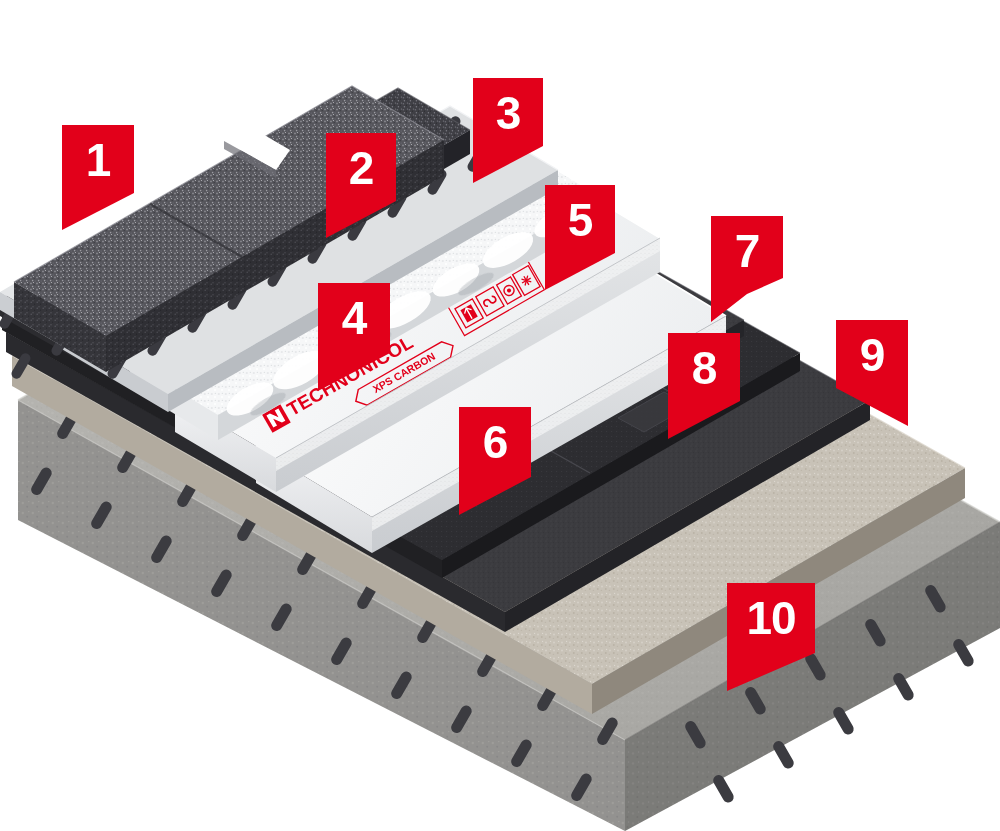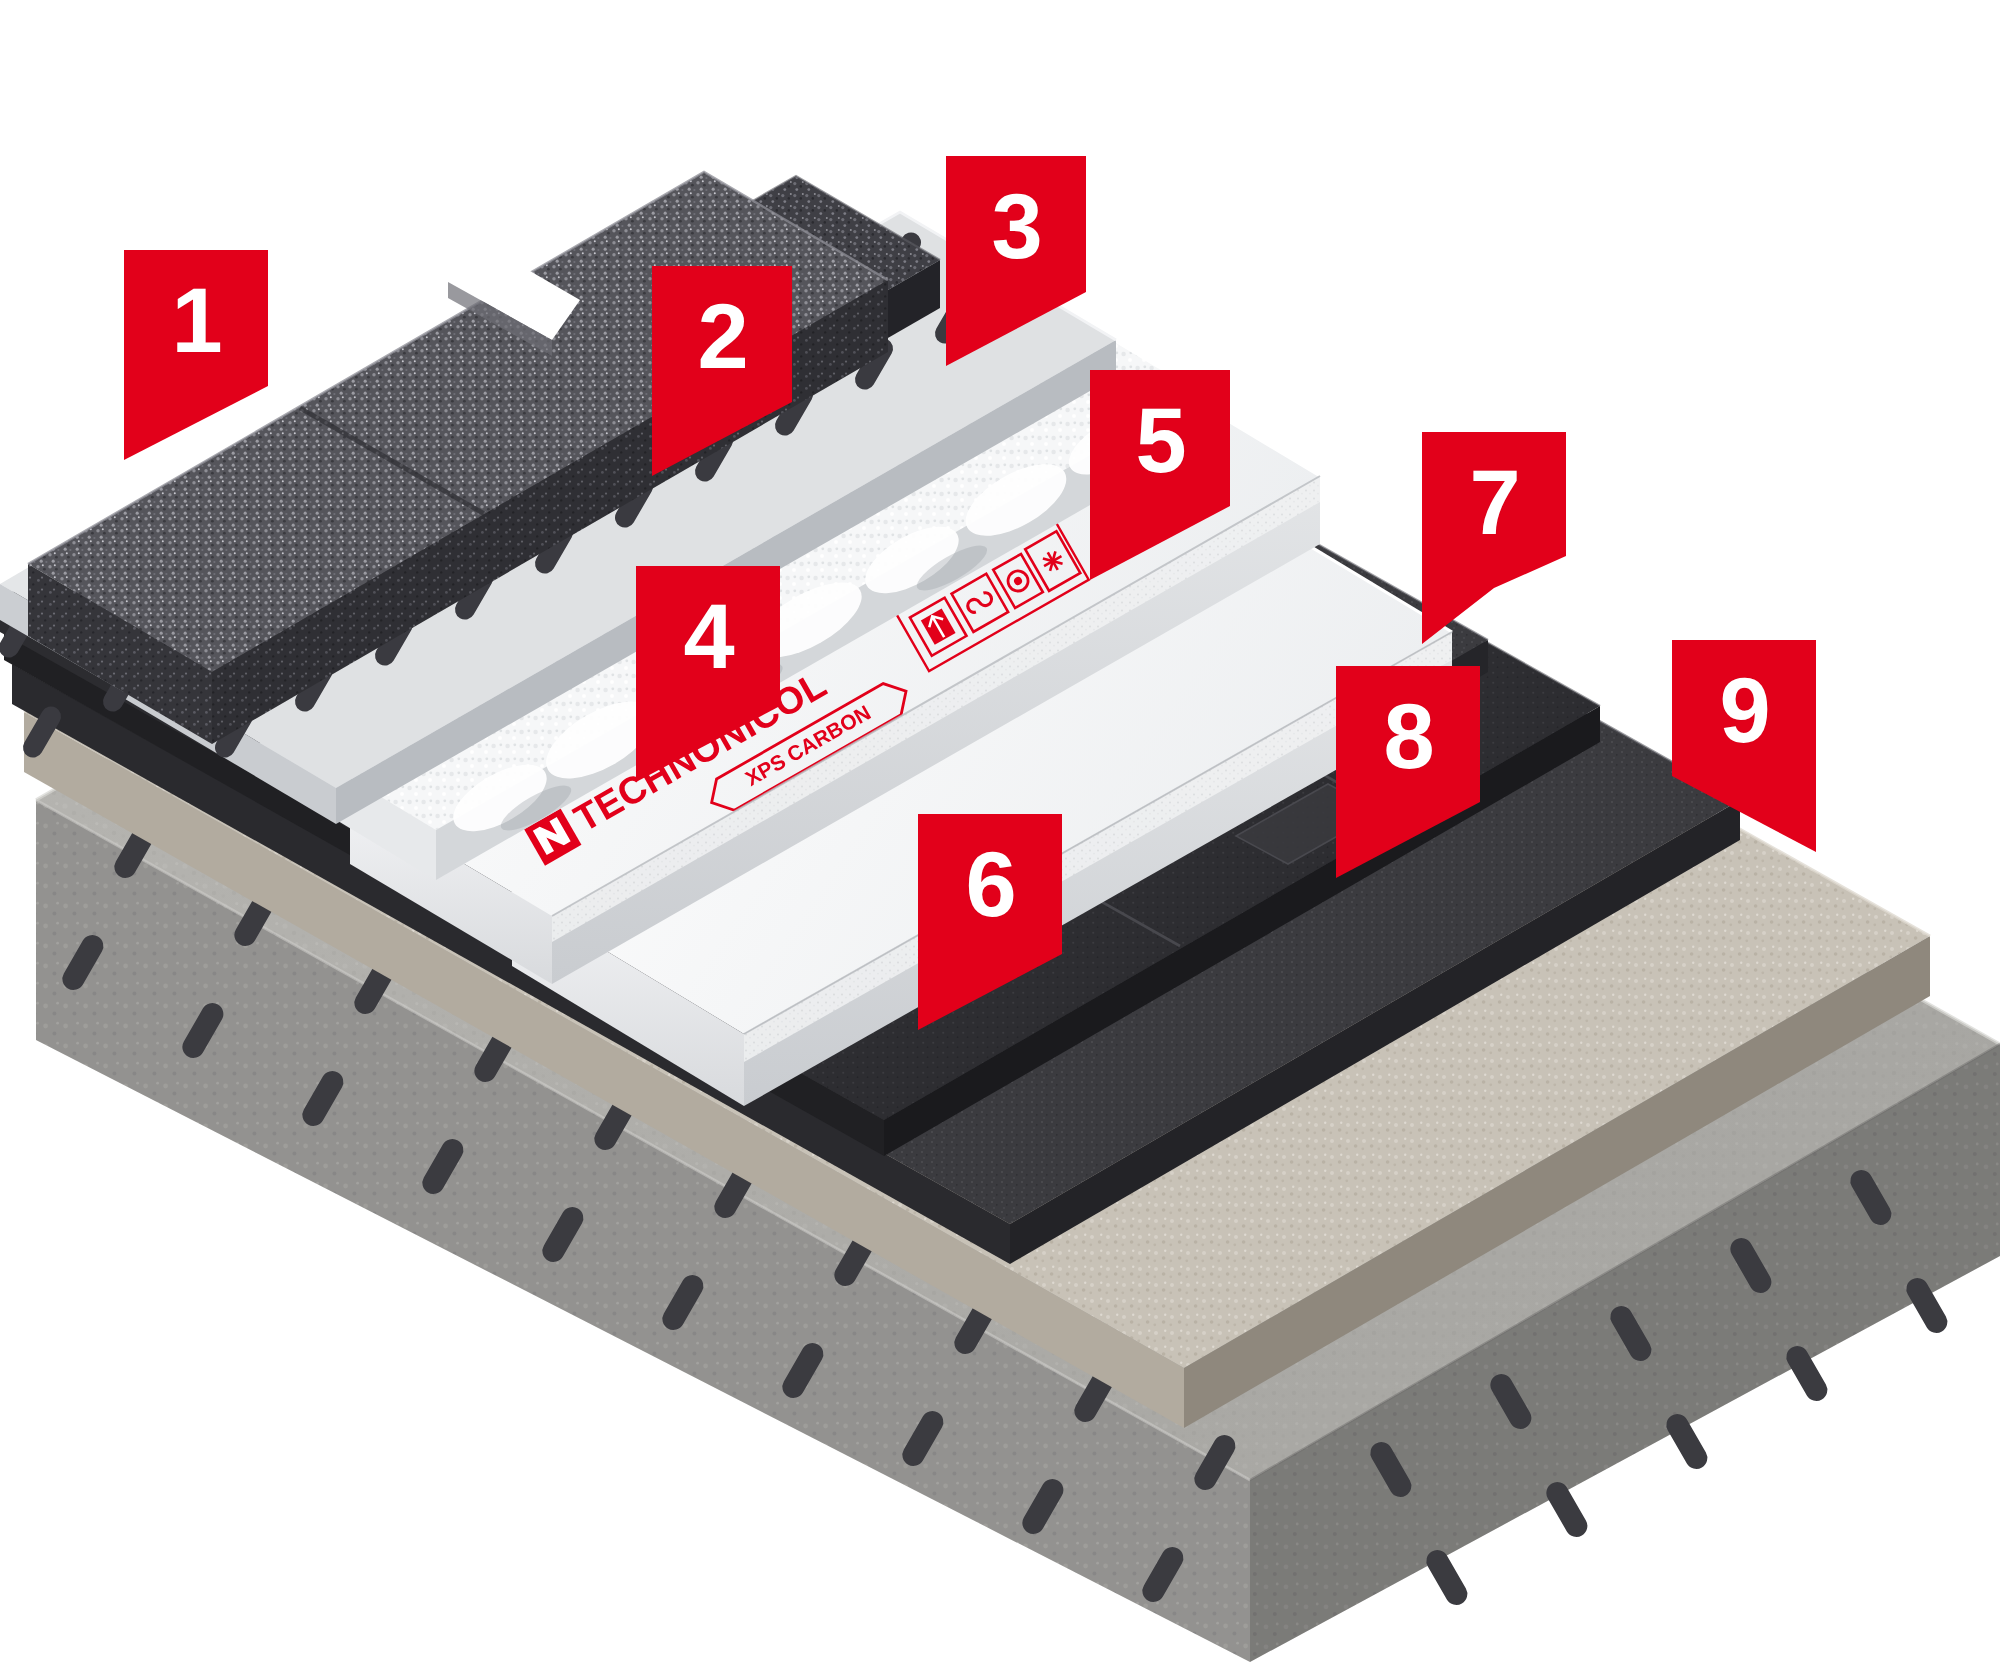--- a/index.html
+++ b/index.html
@@ -487,14 +487,22 @@
 
   <div class="marker" style="left:836px;top:320px;width:72px;height:106px;font-size:46px;">
     <span class="flagbg">
       <svg viewBox="0 0 72 106" preserveAspectRatio="none">
           <polygon points="0,0 72,0 72,106 0,68" fill="#E2001A"></polygon>
         </svg>
     </span>
     <span class="num">9</span>
   </div>
 
+  <div class="marker" style="left:727px;top:583px;width:88px;height:108px;font-size:46px;">
+    <span class="flagbg">
+      <svg viewBox="0 0 88 108" preserveAspectRatio="none">
+          <polygon points="0,0 88,0 88,70 0,108" fill="#E2001A"></polygon>
+        </svg>
+    </span>
+    <span class="num">10</span>
+  </div>
 
 </div>
 
 </body></html>

